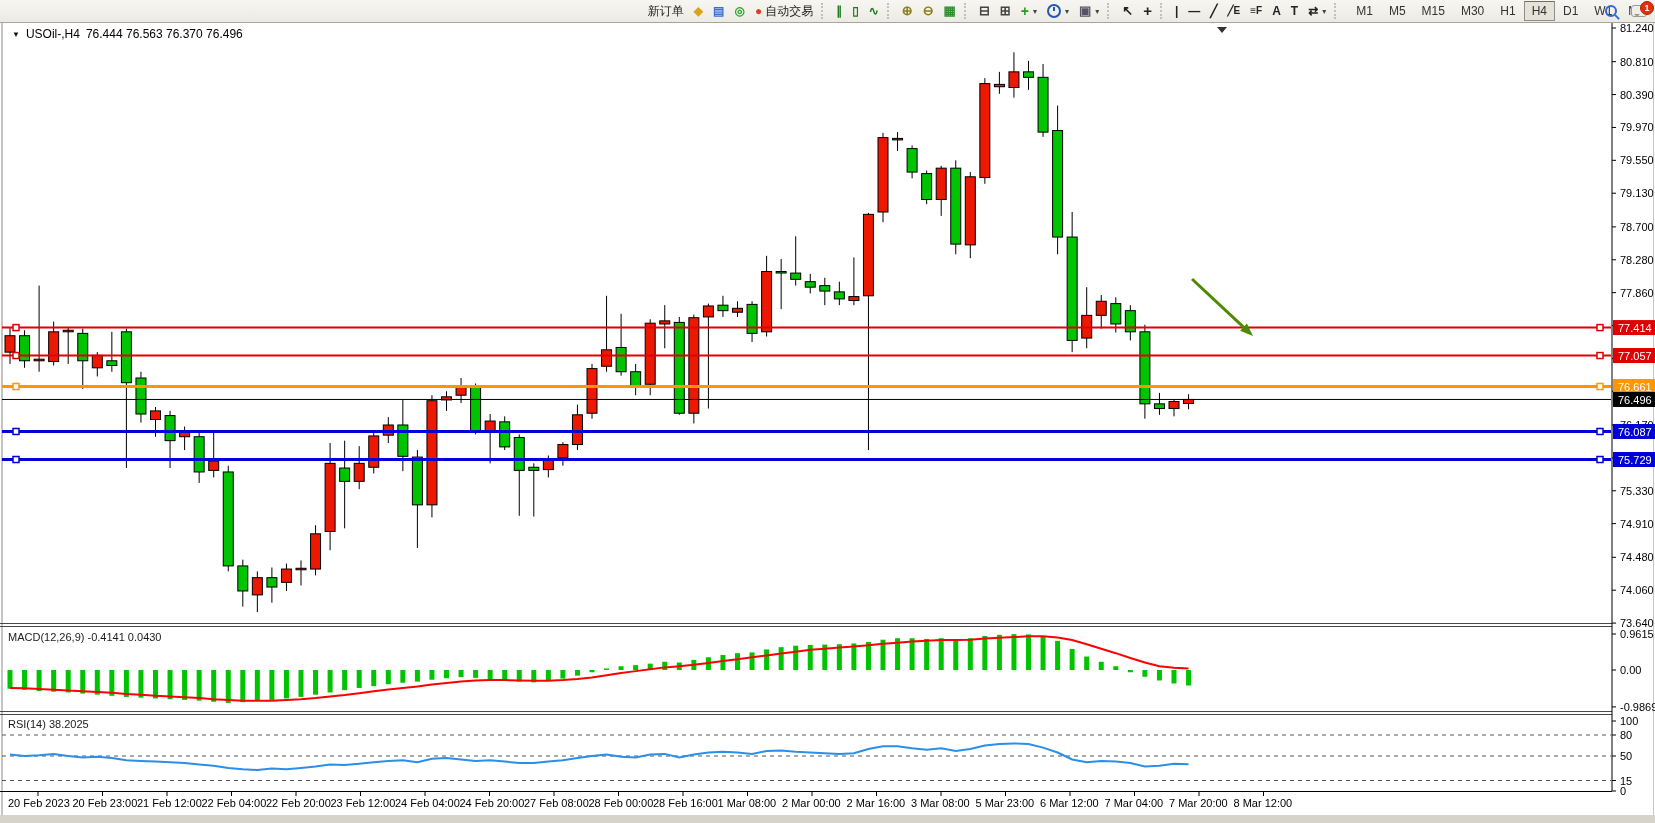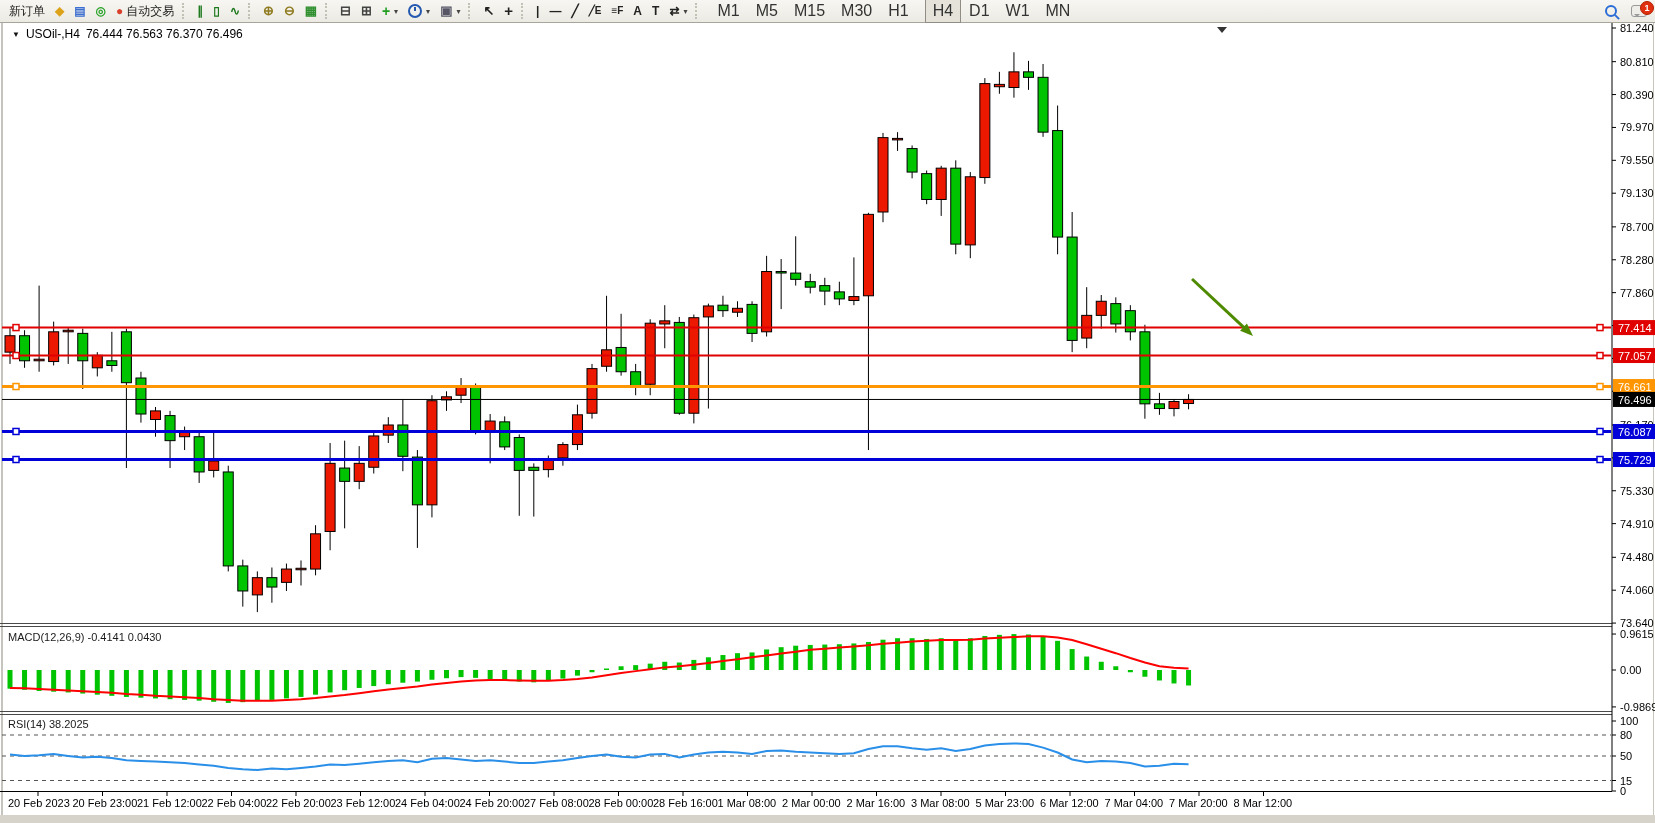--- a/index.html
+++ b/index.html
@@ -1,28 +1,28 @@
 <!DOCTYPE html>
 <html><head>
 <meta charset="utf-8">
 <style>
   html,body{margin:0;padding:0;background:#fff;}
   #app{position:relative;width:1655px;height:823px;background:#fff;overflow:hidden;
        font-family:"Liberation Sans",sans-serif;}
   
   #toolbar{position:absolute;top:0;left:0;right:0;height:22px;background:linear-gradient(#F7F6F2,#ECEAE3);
-           border-bottom:1px solid #A8A59B;display:flex;align-items:center;padding-left:4px;z-index:6;}
+           border-bottom:1px solid #A8A59B;display:flex;align-items:center;padding-left:4px;z-index:6;justify-content:flex-end;}
   .tb-item{display:flex;align-items:center;gap:3px;padding:0 5px;height:20px;cursor:default;color:#222;}
   .tb-label{font-size:12px;white-space:nowrap;}
   .tb-glyph{font-size:12px;line-height:20px;}
   .tb-drop{font-size:8px;color:#444;margin-left:1px;}
   .tb-sep{width:5px;height:16px;border-left:2px dotted #C3C0B5;margin:0 3px;}
   #tf-items{display:flex;align-items:center;margin-left:4px;}
-  .tf-btn{padding:2px 7px;font-size:16px;color:#333;border:1px solid transparent;cursor:default;}
-  .tf-btn.active{background:#E5E2DA;border:1px solid #8F8D84;border-top-color:#6E6C64;margin-left:8px;}
+  .tf-btn{padding:2px 7px;font-size:12px;color:#333;border:1px solid transparent;cursor:default;}
+  .tf-btn.active{background:#E5E2DA;border:1px solid #8F8D84;border-top-color:#6E6C64;}
   #tb-right{position:absolute;right:8px;top:0;height:22px;display:flex;align-items:center;gap:14px;}
   .search-icon{width:8px;height:8px;border:2px solid #2B6CD6;border-radius:50%;position:relative;display:inline-block;}
   .search-icon::after{content:"";position:absolute;width:2px;height:6px;background:#2B6CD6;
                       transform:rotate(-45deg);left:9px;top:7px;}
   .chat-icon{width:14px;height:10px;background:#EFEDE8;border:1px solid #999;border-radius:3px;
              position:relative;display:inline-block;}
   .chat-icon::after{content:"";position:absolute;left:2px;bottom:-4px;border:3px solid transparent;border-top-color:#999;}
   .notif-badge{position:absolute;top:-5px;right:-8px;background:#E03010;color:#fff;border-radius:50%;
                width:12px;height:12px;font-size:9px;line-height:12px;text-align:center;font-weight:bold;
                border:1px solid #B02000;}

